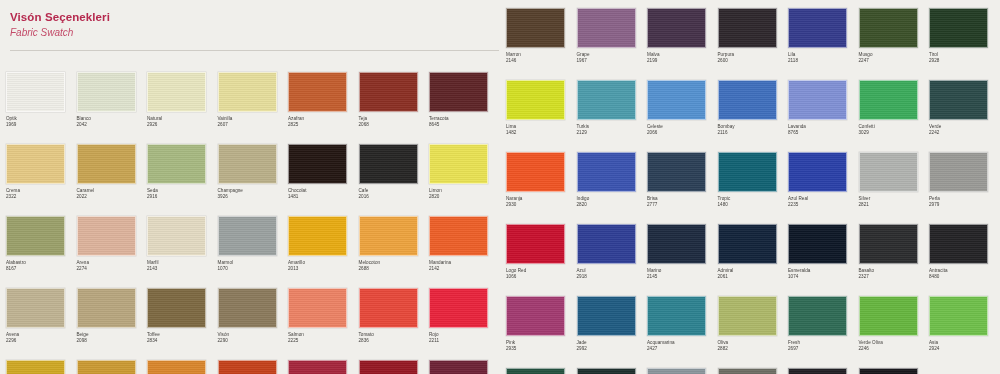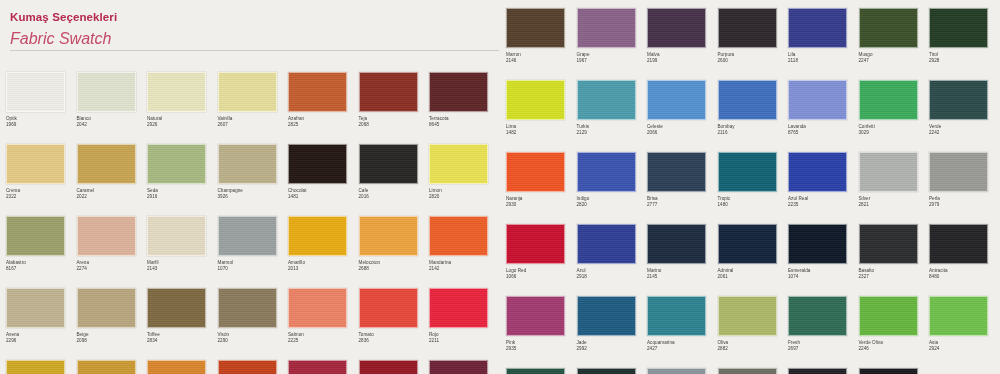--- a/index.html
+++ b/index.html
@@ -29,25 +29,25 @@
     width: 490px;
   }
   #title-tr {
     font-size: 11.5px;
     font-weight: bold;
     color: #b5294e;
     letter-spacing: 0.1px;
     line-height: 14px;
   }
   #title-en {
-    font-size: 16px;
+    font-size: 10px;
     font-style: italic;
     color: #c34a68;
     line-height: 14px;
-    margin-top: 8px;
+    margin-top: 2px;
   }
   #header-rule {
     position: absolute;
     left: 10px;
     top: 50px;
     width: 489px;
     height: 1px;
     background: #cfccc6;
   }
 
@@ -104,21 +104,21 @@
   .label .code { display: block; }
 
   .row-gap { height: 15.5px; }
 </style>
 </head>
 <body>
 
 <div id="page">
 
   <div id="header">
-    <div id="title-tr">Kumaş Seçenekleri</div>
+    <div id="title-tr">Visón Seçenekleri</div>
     <div id="title-en">Fabric Swatch</div>
   </div>
   <div id="header-rule"></div>
 
   <div class="panel" id="panel-left">
       <div class="swatch-row">
         <div class="cell">
           <div class="chip" style="background: rgb(239, 238, 232);"></div>
           <div class="label">
             <span class="name">Optik</span>

